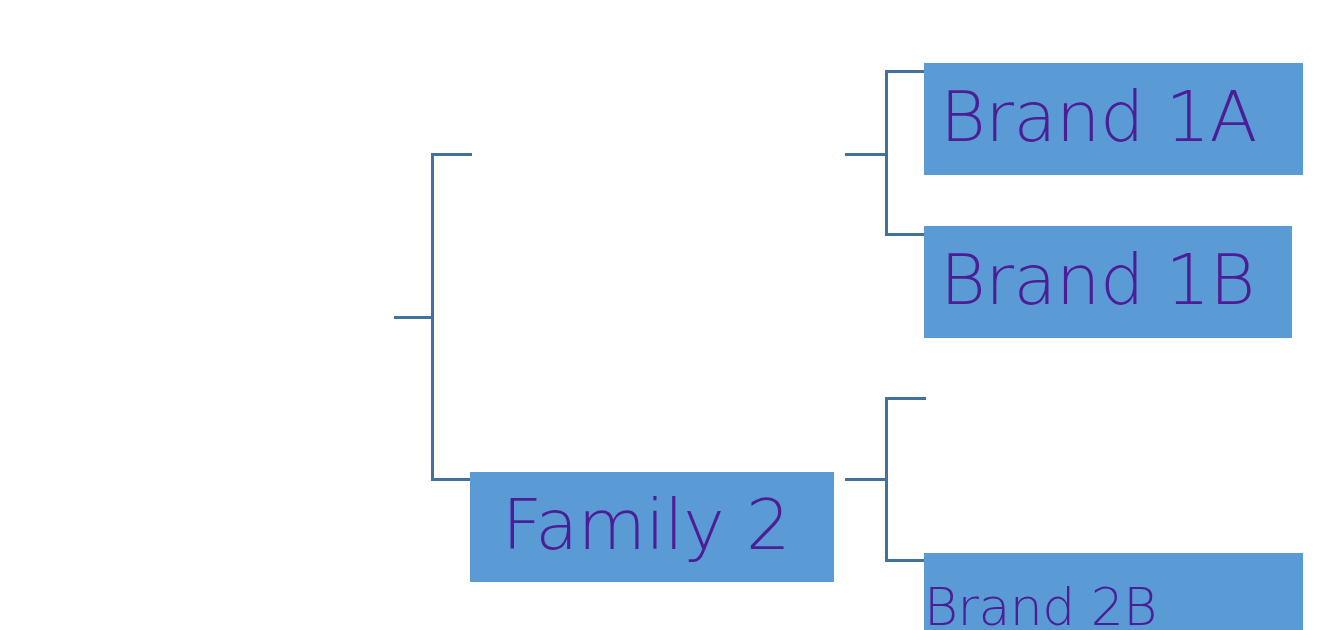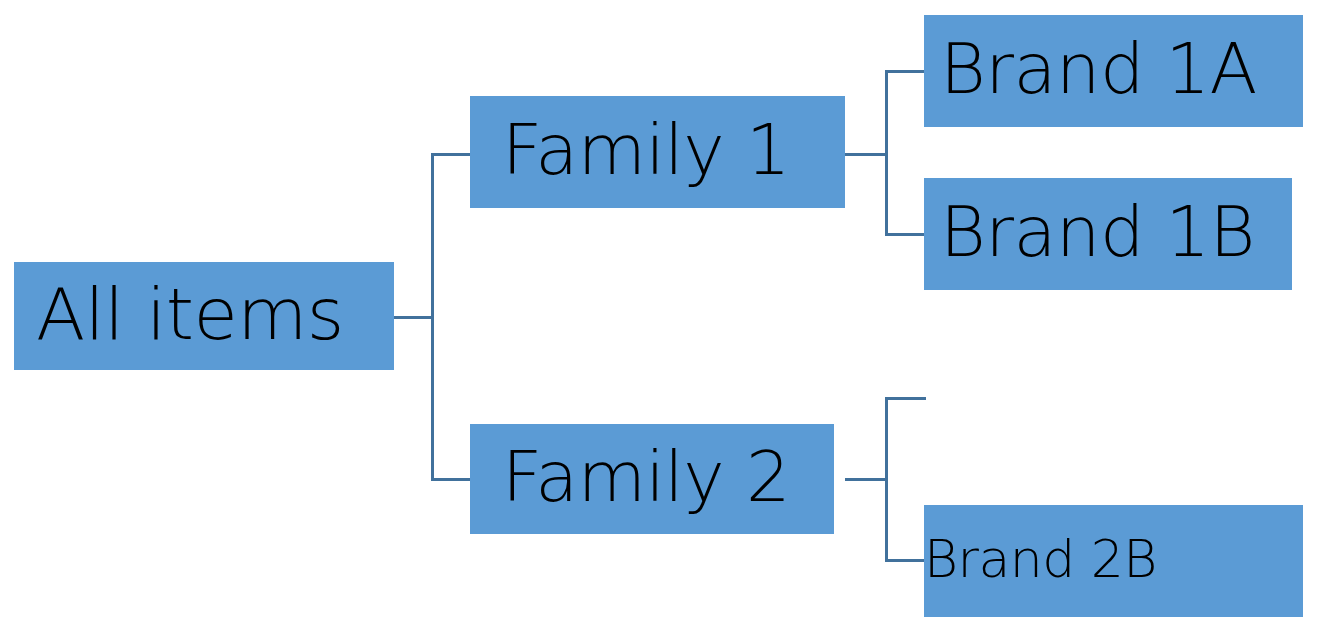--- a/index.html
+++ b/index.html
@@ -18,27 +18,28 @@
     background: #ffffff;
     overflow: hidden;
   }
   .node-box {
     position: absolute;
     box-sizing: border-box;
     background: #5B9BD5;
     display: flex;
     align-items: center;
     justify-content: flex-start;
-    color: #000000;
+    color: #4c1d95;
     font-family: "DejaVu Sans", sans-serif;
     font-weight: 300;
     letter-spacing: -0.5px;
     white-space: nowrap;
     overflow: visible;
     line-height: 1;
+    margin-top: 48px;
   }
   .node-label {
     display: block;
     transform: translateY(-2px);
   }
 
   
   #node-all-items {
     left: 14px;
     top: 262px;
@@ -139,27 +140,21 @@
   <div class="connector connector-h" id="conn-f1-stub"></div>
   <div class="connector connector-v" id="conn-trunk-f1"></div>
   <div class="connector connector-h" id="conn-f1-top"></div>
   <div class="connector connector-h" id="conn-f1-bot"></div>
 
   <div class="connector connector-h" id="conn-f2-stub"></div>
   <div class="connector connector-v" id="conn-trunk-f2"></div>
   <div class="connector connector-h" id="conn-f2-top"></div>
   <div class="connector connector-h" id="conn-f2-bot"></div>
 
-  <div class="node-box" id="node-all-items">
-    <span class="node-label">All items</span>
-  </div>
 
-  <div class="node-box" id="node-family-1">
-    <span class="node-label">Family 1</span>
-  </div>
 
   <div class="node-box" id="node-family-2">
     <span class="node-label">Family 2</span>
   </div>
 
   <div class="node-box" id="node-brand-1a">
     <span class="node-label">Brand 1A</span>
   </div>
 
   <div class="node-box" id="node-brand-1b">

